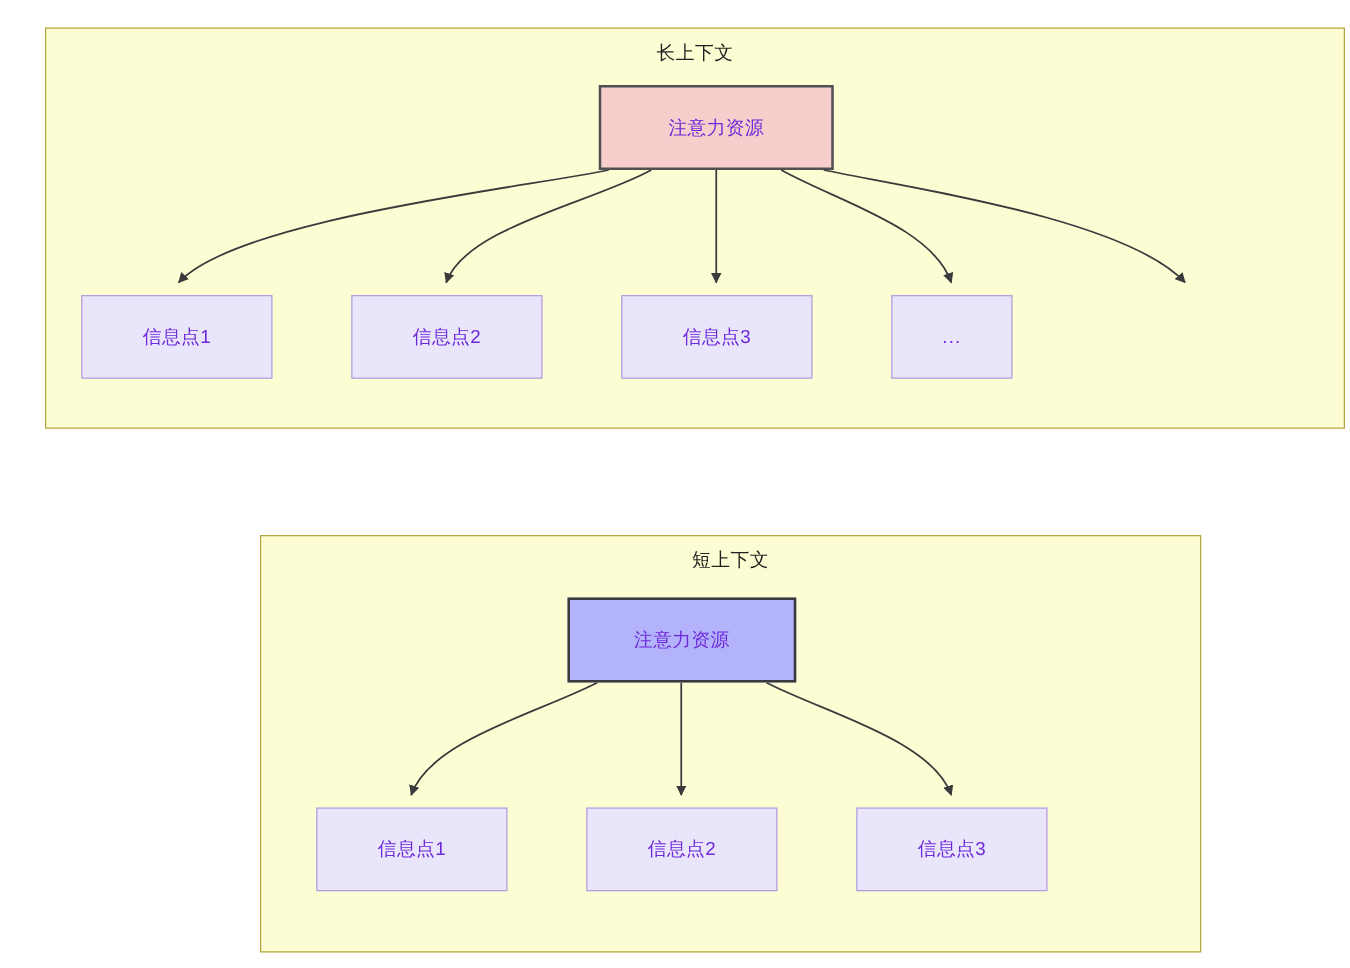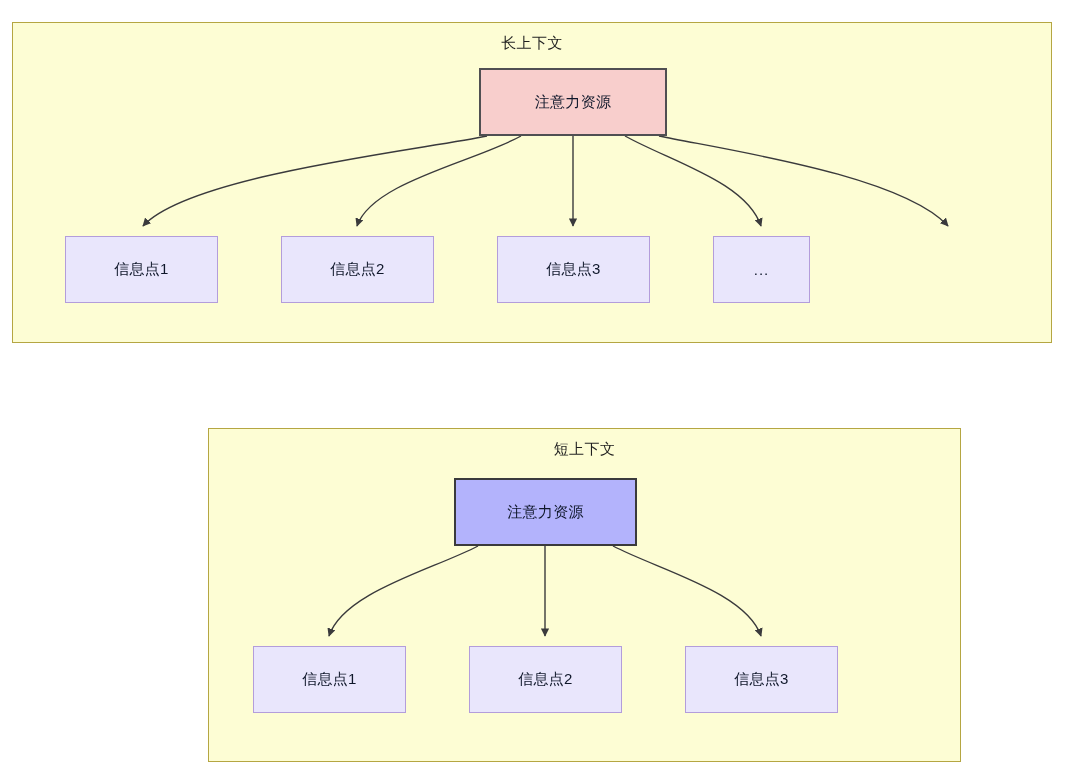--- a/index.html
+++ b/index.html
@@ -27,21 +27,21 @@
     height: 774px;
     overflow: visible;
   }
   .group-frame {
     position: absolute;
     background: #fdfdd4;
     border: 1px solid #b5a642;
     box-sizing: border-box;
   }
   #group-long {
-    left: 12px;
+    left: 36px;
     top: 22px;
     width: 1040px;
     height: 321px;
     padding-left: 26px;
   }
   #group-short {
     left: 208px;
     top: 428px;
     width: 753px;
     height: 334px;
@@ -57,21 +57,21 @@
     line-height: 20px;
     letter-spacing: 0.4px;
   }
   .node {
     position: absolute;
     box-sizing: border-box;
     display: flex;
     align-items: center;
     justify-content: center;
     font-size: 15px;
-    color: #0f172a;
+    color: #6d28d9;
     letter-spacing: 0.3px;
     text-align: center;
   }
   .node-attention-long {
     background: #f8cecc;
     border: 2px solid #504f52;
   }
   .node-attention-short {
     background: #b3b3fc;
     border: 2px solid #3a3a3c;

